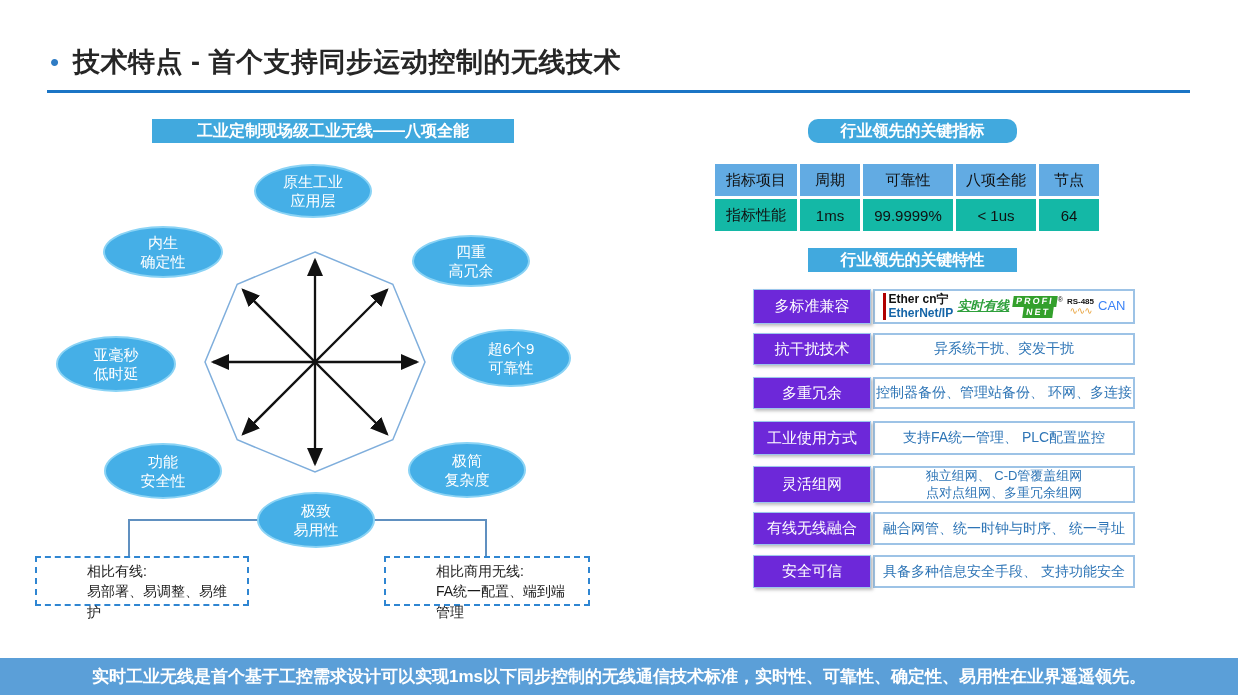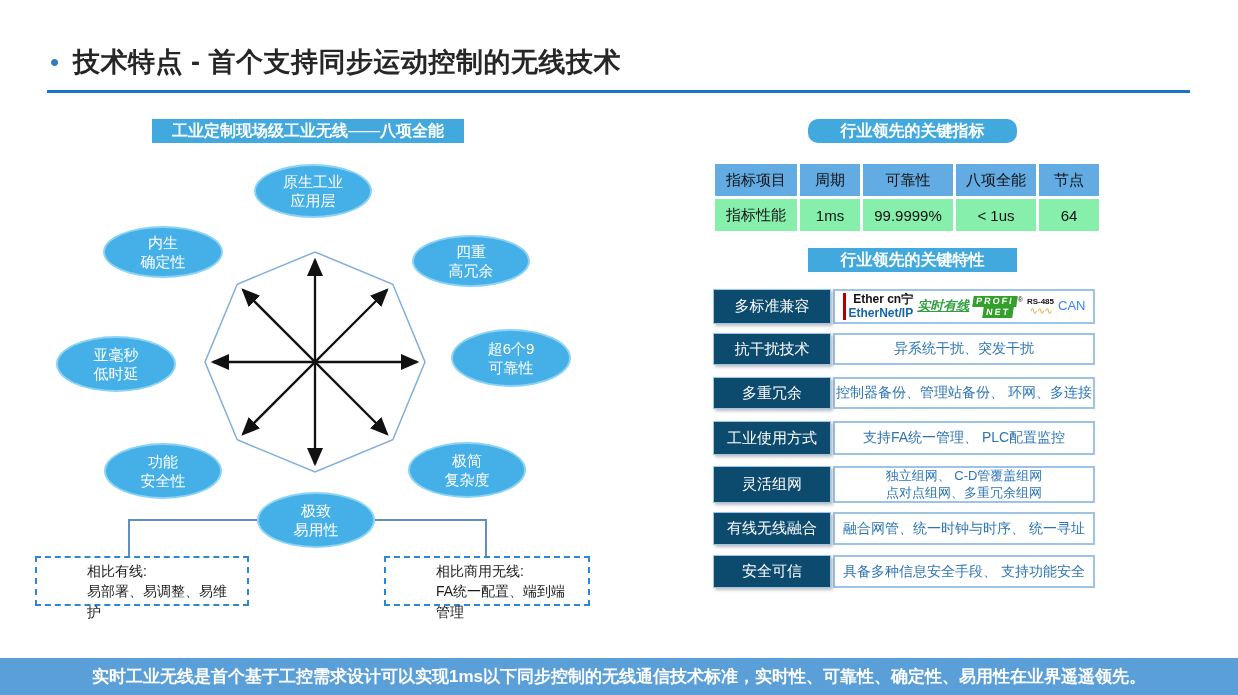--- a/index.html
+++ b/index.html
@@ -11,21 +11,21 @@
   .bullet { color:#2F7CC4; font-size:26px; line-height:1; }
   .title { font-size:27px; font-weight:bold; color:#262626; letter-spacing:0.5px; white-space:nowrap; }
   .underline { position:absolute; left:47px; top:90px; width:1143px; height:3px; background:#1B75C5; }
   .logo { position:absolute; left:1085px; top:36px; }
   .logo-name { color:#189BD7; font-size:20px; font-weight:bold; letter-spacing:0.5px; }
   .logo-sub { color:#3C4048; font-size:12px; letter-spacing:3px; margin-top:2px; }
 
   
   .banner { position:absolute; background:#41A9DE; color:#fff; font-weight:bold; font-size:16px;
             text-align:center; height:24px; line-height:24px; }
-  .banner-left { left:152px; top:119px; width:312px;font-family:Liberation Serif, serif; }
+  .banner-left { left:152px; top:119px; width:362px; }
   .banner-metrics { left:808px; top:119px; width:209px;border-radius:10px; }
   .banner-features { left:808px; top:248px; width:209px; }
 
   
   .web-svg { position:absolute; left:199px; top:246px; z-index:1; }
   .ell { position:absolute; background:#45AFE7; border:2px solid #8AD3F5; border-radius:50%;
          color:#fff; display:flex; flex-direction:column; justify-content:center; align-items:center;
          font-size:15px; line-height:1.3; text-align:center; box-sizing:border-box; z-index:3; }
   .e0 { left:254px; top:164px; width:118px; height:54px; }
   .e1 { left:103px; top:226px; width:120px; height:52px; }
@@ -44,43 +44,43 @@
 
   .dash { position:absolute; border:2px dashed #2F86D2; box-sizing:border-box; background:#fff;
           padding:3px 10px; font-size:14px; color:#1a1a1a; line-height:1.45; z-index:2; }
   .dash-left  { left:35px;  top:556px; width:214px; height:50px; }
   .dash-right { left:384px; top:556px; width:206px; height:50px; }
   .dash span { display:block;margin-left:40px; }
 
   
   .metrics { position:absolute; left:712px; top:161px; border-collapse:separate; border-spacing:3px; }
   .metrics th { background:#62ABE3; color:#101010; font-weight:normal; font-size:15px; height:30px; }
-  .metrics td { background:#86efac; color:#101010; font-size:15px; height:30px; text-align:center; }
+  .metrics td { background:#14b8a6; color:#101010; font-size:15px; height:30px; text-align:center; }
   .c0{width:80px;} .c1{width:58px;} .c2{width:88px;} .c3{width:78px;} .c4{width:58px;}
 
   
   .frow { position:absolute; left:713px; display:flex; }
-  .flabel { width:118px; background:#0c4a6e; border:1px solid #9CC6EC;
+  .flabel { width:118px; background:#6d28d9; border:1px solid #9CC6EC;
             box-shadow:2px 2px 3px rgba(110,110,110,0.45); color:#fff; font-size:15px;
-            display:flex; align-items:center; justify-content:center; box-sizing:border-box; z-index:2; }
+            display:flex; align-items:center; justify-content:center; box-sizing:border-box; z-index:2;margin-left:40px; }
   .fcontent { width:262px; background:#fff; border:2px solid #9DC3E6; margin-left:2px; color:#2E75B6;
               font-size:14px; display:flex; flex-direction:column; align-items:center; justify-content:center;
               box-sizing:border-box; text-align:center; line-height:1.25; }
   .r1{top:289px;} .r1 .flabel,.r1 .fcontent{height:35px;}
   .r2{top:333px;} .r2 .flabel,.r2 .fcontent{height:32px;}
   .r3{top:377px;} .r3 .flabel,.r3 .fcontent{height:32px;}
   .r4{top:421px;} .r4 .flabel,.r4 .fcontent{height:34px;}
   .r5{top:466px;} .r5 .flabel,.r5 .fcontent{height:37px;}
   .r5 .fcontent{font-size:13px;}
   .r6{top:512px;} .r6 .flabel,.r6 .fcontent{height:33px;}
   .r7{top:555px;} .r7 .flabel,.r7 .fcontent{height:33px;}
 
   
   .lg-cluster { display:flex; flex-direction:row; align-items:center; gap:4px; padding:0 2px; }
-  .lg-col { display:flex; flex-direction:column; align-items:flex-end; line-height:1.15;
+  .lg-col { display:flex; flex-direction:column; align-items:flex-start; line-height:1.15;
             border-left:3px solid #B00000; padding-left:3px; }
   .lg-ethercat { font-size:12px; color:#111; font-weight:bold; white-space:nowrap; }
   .lg-eip { font-size:12px; color:#1565A8; font-weight:bold; white-space:nowrap; }
   .lg-rt { color:#2FA03C; font-style:italic; font-weight:bold; font-size:13px; white-space:nowrap;text-decoration:underline; }
   .pn { display:flex; flex-direction:column; align-items:center; line-height:1; }
   .pn-top { display:flex; align-items:flex-start; }
   .pn-word { background:#33A02C; color:#fff; font-weight:bold; font-size:9px; padding:1px 3px;
              letter-spacing:2px; transform:skewX(-8deg); }
   .pn-reg { font-size:7px; color:#111; margin-left:1px; }
   .rs { display:flex; flex-direction:column; align-items:center; line-height:1; }

